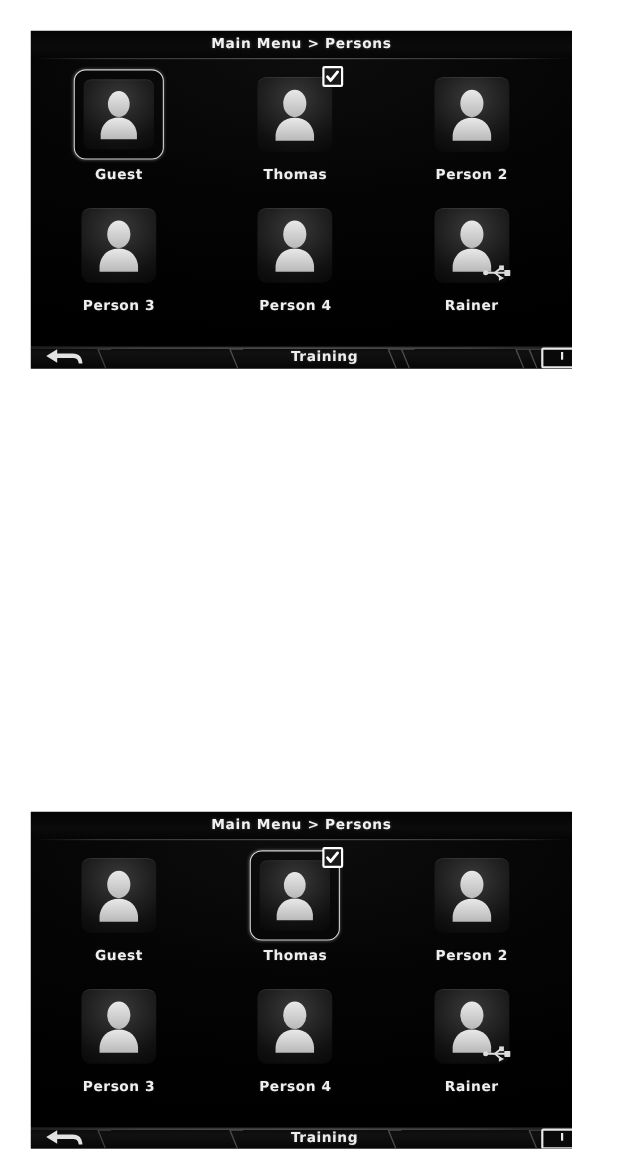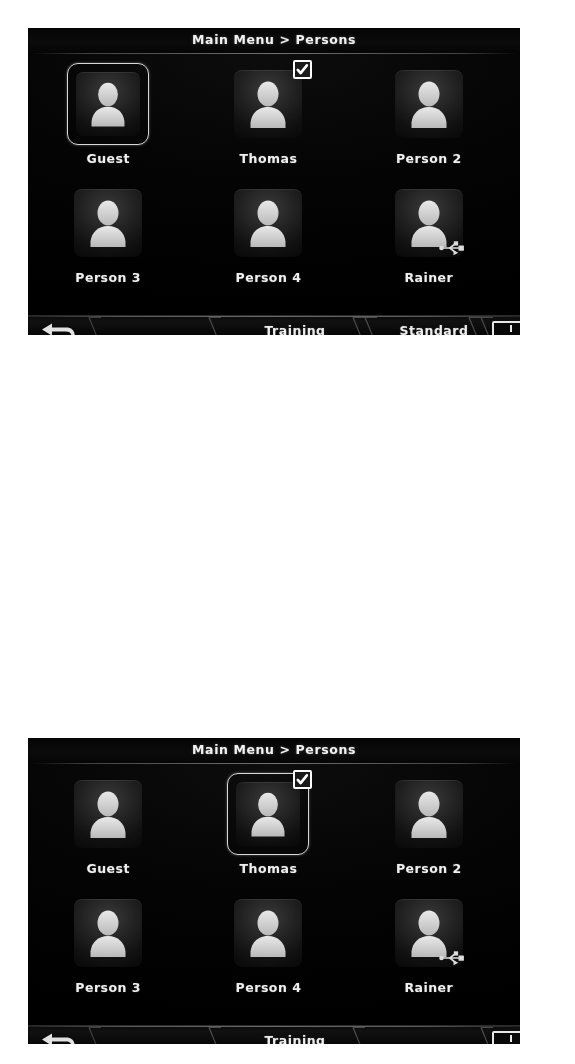--- a/index.html
+++ b/index.html
@@ -173,21 +173,21 @@
     position: absolute;
     left: 0; right: 0; top: 0;
     height: 1px;
     background: linear-gradient(90deg, #222 0%, #5a5a5a 20%, #6a6a6a 50%, #5a5a5a 80%, #222 100%);
   }
   .bar-slot {
     position: absolute;
     top: 0;
     height: 29px;
     display: flex;
-    align-items: center;
+    align-items: flex-start;
     justify-content: center;
   }
   .bar-label {
     color: #ededed;
     font-size: 12.5px;
     font-weight: bold;
     letter-spacing: 0.5px;
     text-shadow: 0 0 2px rgba(255,255,255,0.2);
     white-space: nowrap;
   }
@@ -392,23 +392,20 @@
       <svg viewBox="0 0 14 27">
           <path d="M1 0 L13 0 L13 1 L2 1 L12 26 L11 26 L0.5 1 Z" fill="#4a4a4a"></path>
         </svg>
     </span>
 
     <span class="sep" style="left:336px;">
       <svg viewBox="0 0 14 27">
           <path d="M1 0 L13 0 L13 1 L2 1 L12 26 L11 26 L0.5 1 Z" fill="#4a4a4a"></path>
         </svg>
     </span>
-    <div class="bar-slot" style="left:348px;width:116px;">
-      <span class="bar-label">Standard</span>
-    </div>
     <span class="sep" style="left:440px;">
       <svg viewBox="0 0 14 27">
           <path d="M1 0 L13 0 L13 1 L2 1 L12 26 L11 26 L0.5 1 Z" fill="#4a4a4a"></path>
         </svg>
     </span>
 
     <span class="sep" style="left:452px;">
       <svg viewBox="0 0 14 27">
           <path d="M1 0 L13 0 L13 1 L2 1 L12 26 L11 26 L0.5 1 Z" fill="#4a4a4a"></path>
         </svg>

